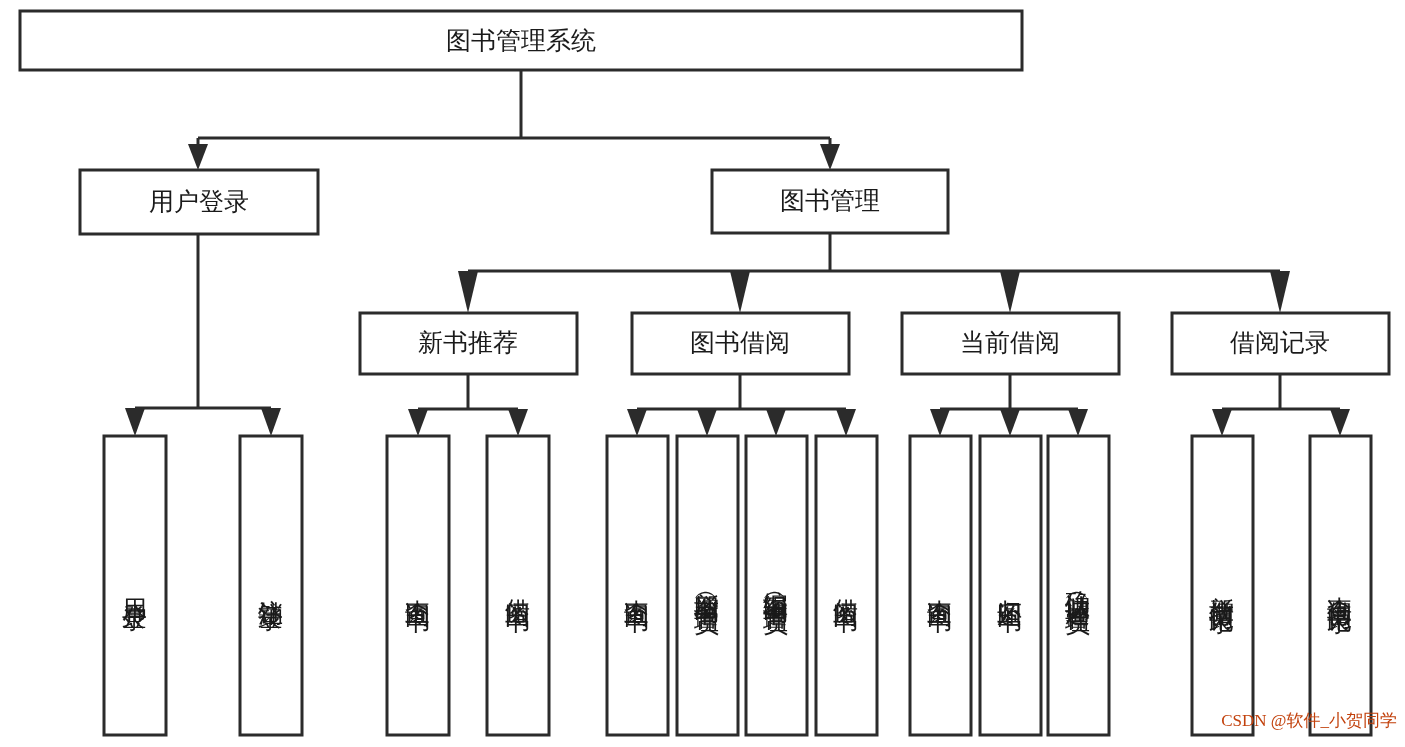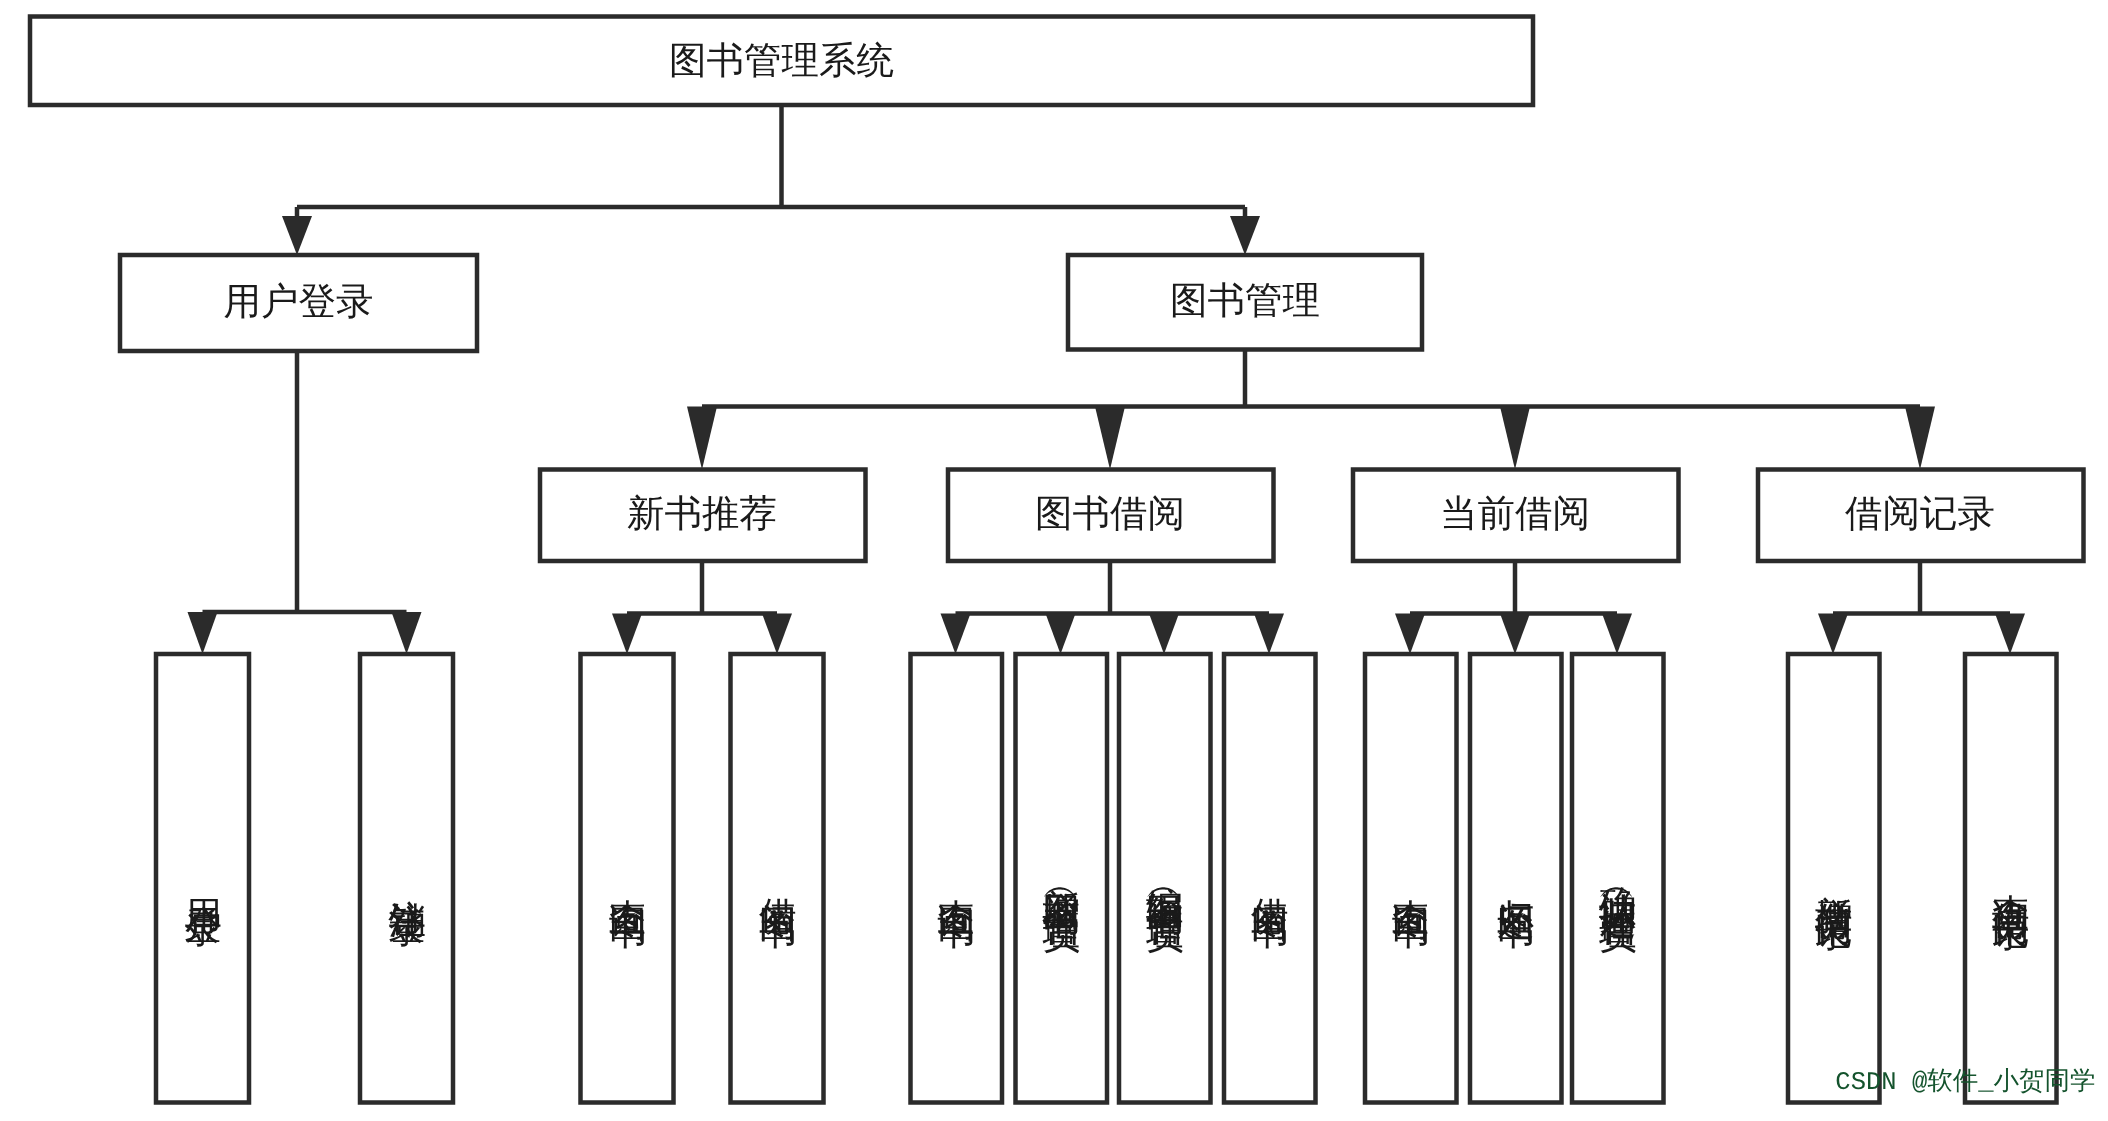--- a/index.html
+++ b/index.html
@@ -53,23 +53,23 @@
     fill: #1a1a1a;
     writing-mode: vertical-rl;
     text-orientation: upright;
     text-anchor: middle;
     letter-spacing: 3px;
   }
   .watermark {
     position: absolute;
     right: 8px;
     bottom: 3px;
-    font-family: Liberation Mono, monospace;
+    font-family: Liberation Serif, serif;
     font-size: 17px;
-    color: #14532d;
+    color: #c2410c;
     white-space: nowrap;
     user-select: none;
   }
 </style>
 </head>
 <body>
 
 <div id="diagram-root">
   <svg class="diagram" viewBox="0 0 1405 747" xmlns="http://www.w3.org/2000/svg">
 

